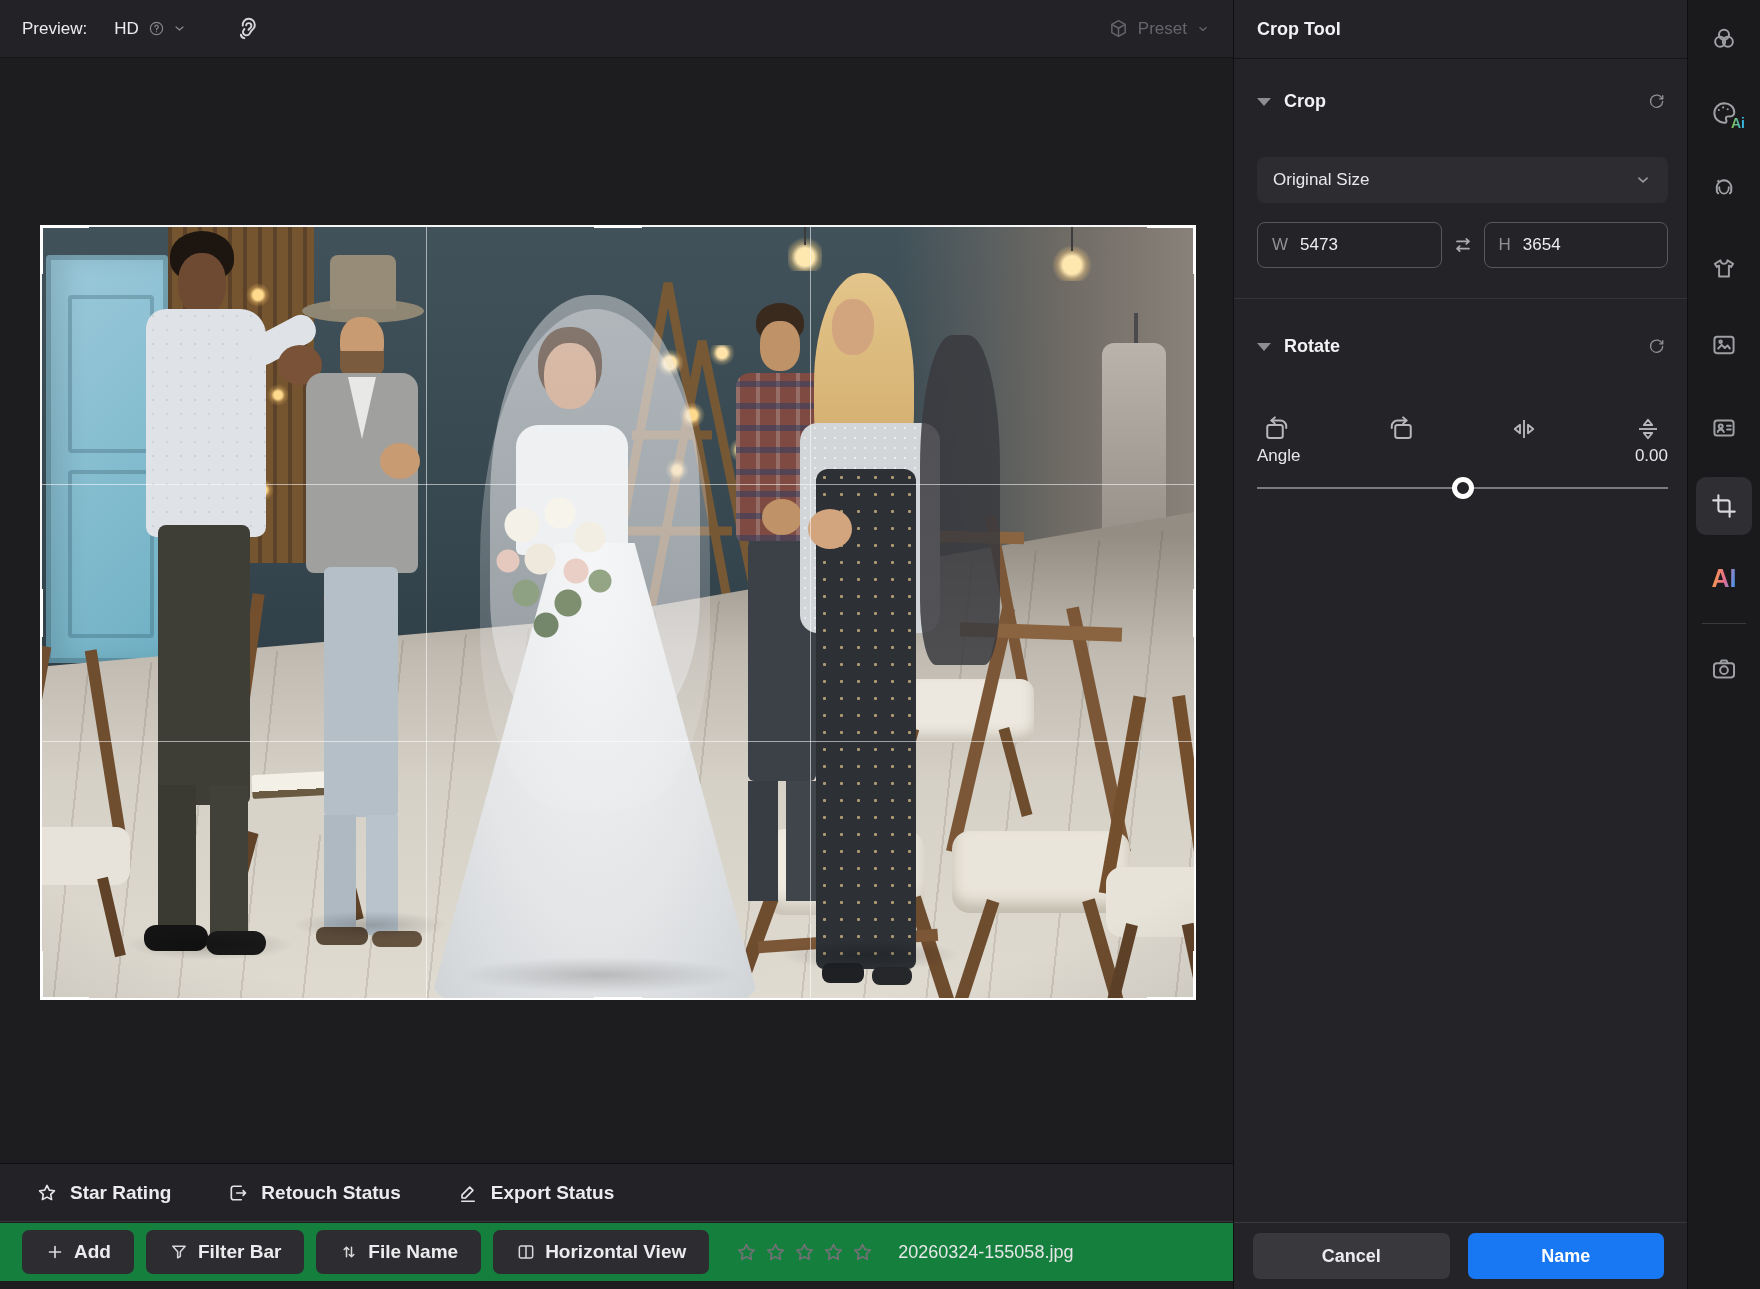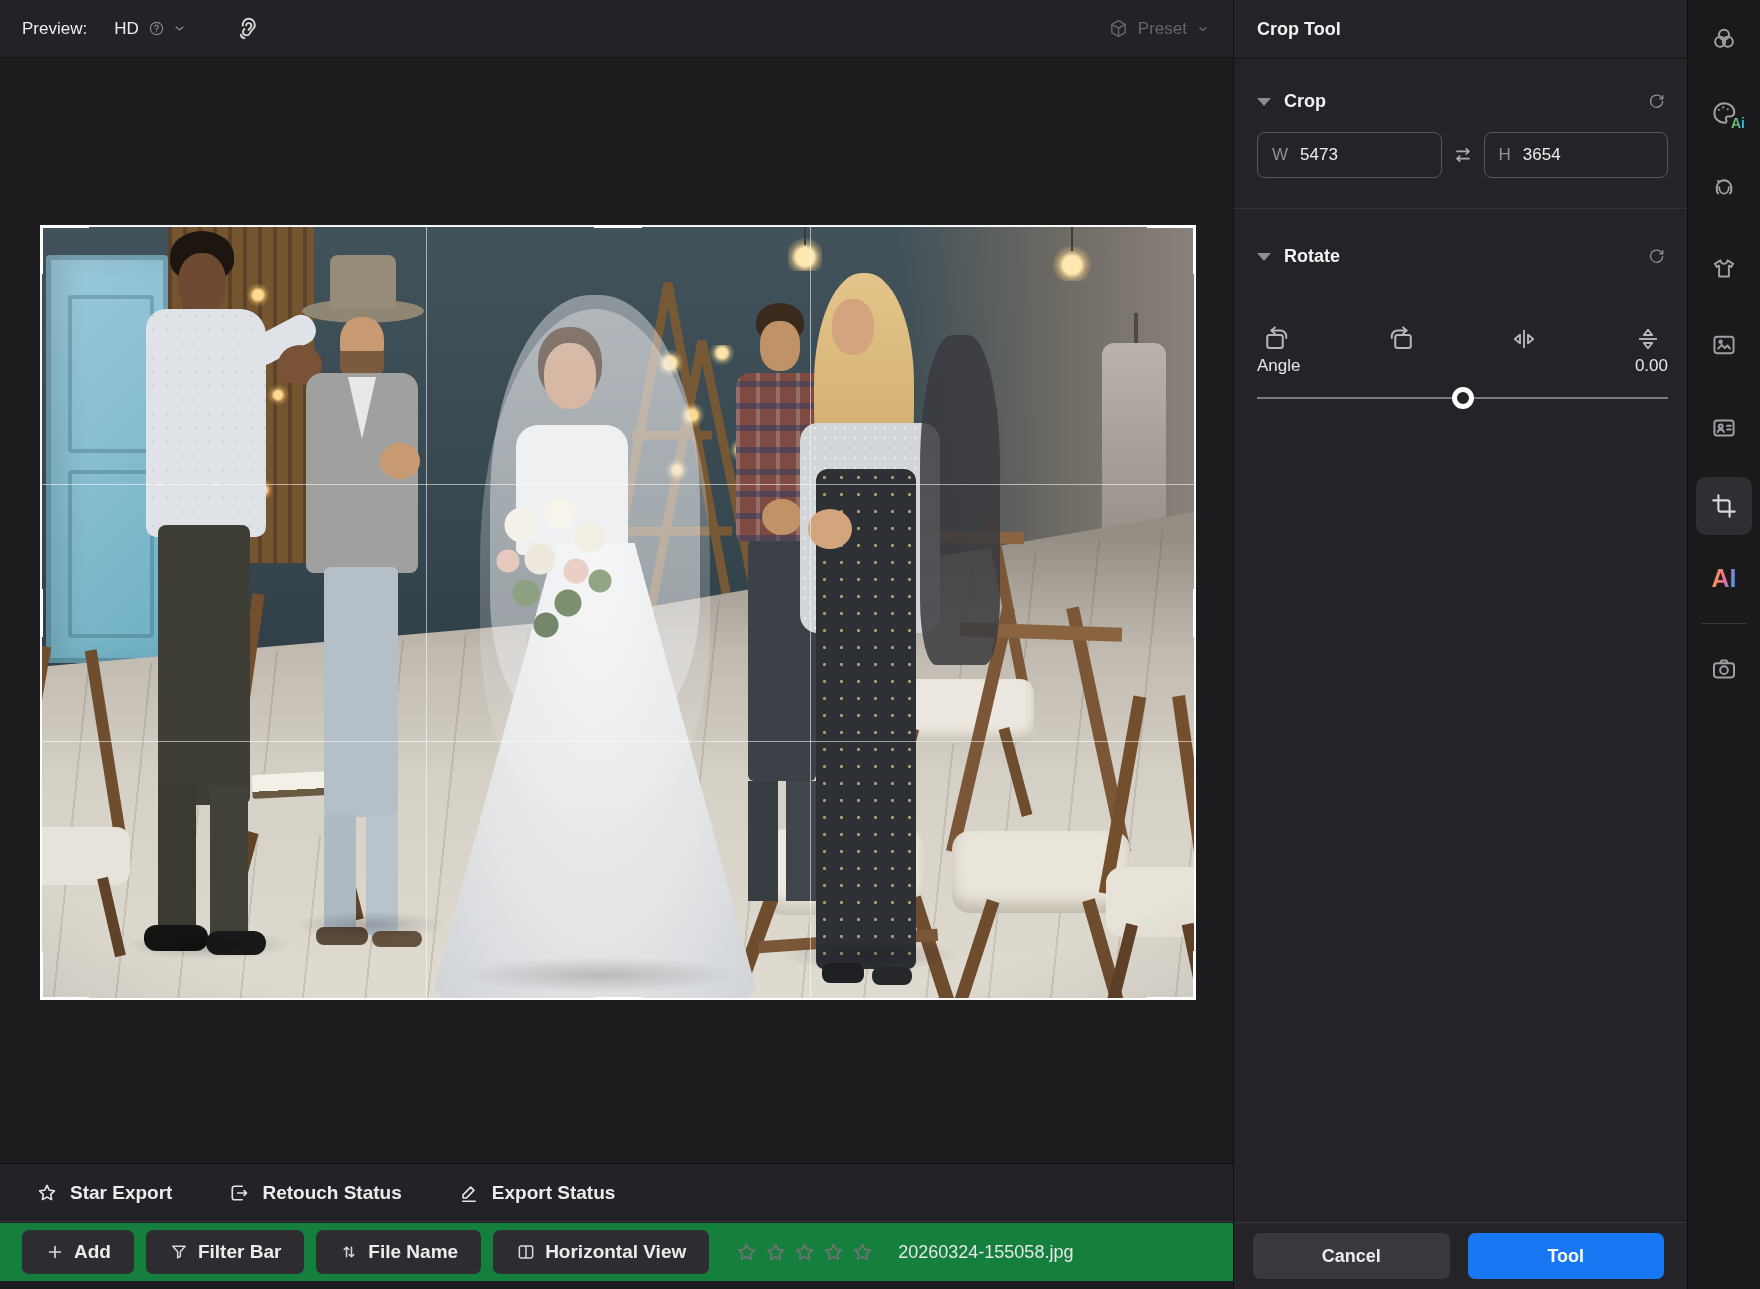--- a/index.html
+++ b/index.html
@@ -486,21 +486,21 @@
         <div class="hd hm e"></div>
       </div>
     </div>
   </div>
 
   <div class="bbar1">
     <button class="bitem">
       <svg class="ic" width="22" height="22">
           <use href="#i-star"></use>
         </svg>
-      <span>Star Export</span>
+      <span>Star Rating</span>
     </button>
     <button class="bitem">
       <svg class="ic" width="22" height="22">
           <use href="#i-retouch"></use>
         </svg>
       <span>Retouch Status</span>
     </button>
     <button class="bitem">
       <svg class="ic" width="22" height="22">
           <use href="#i-pencil"></use>
@@ -558,20 +558,26 @@
     <div class="p-header">Crop Tool</div>
     <div class="p-inner">
       <div class="sec-head">
         <span class="tri"></span>
         <span class="sec-title">Crop</span>
         <button class="reset-btn">
             <svg width="19" height="19">
               <use href="#i-reset"></use>
             </svg>
           </button>
+      </div>
+      <div class="dropdown">
+        <span>Original Size</span>
+        <svg width="18" height="18">
+            <use href="#i-chev"></use>
+          </svg>
       </div>
       <div class="dims">
         <div class="dim-box">
           <span class="lbl">W</span>
           <input value="5473" style="">
         </div>
         <button class="swap">
             <svg width="24" height="24">
               <use href="#i-swap"></use>
             </svg>
@@ -617,21 +623,21 @@
         <span class="angle-lbl">Angle</span>
         <span class="angle-val">0.00</span>
       </div>
       <div class="slider">
         <div class="track"></div>
         <div class="thumb"></div>
       </div>
     </div>
     <div class="p-footer">
       <button class="pf-btn pf-cancel">Cancel</button>
-      <button class="pf-btn pf-save">Tool</button>
+      <button class="pf-btn pf-save">Name</button>
     </div>
   </aside>
 
   <nav class="strip">
     <button class="strip-btn" style="top:11px">
         <svg width="28" height="28">
           <use href="#i-circles"></use>
         </svg>
       </button>
     <button class="strip-btn" style="top:85px">

